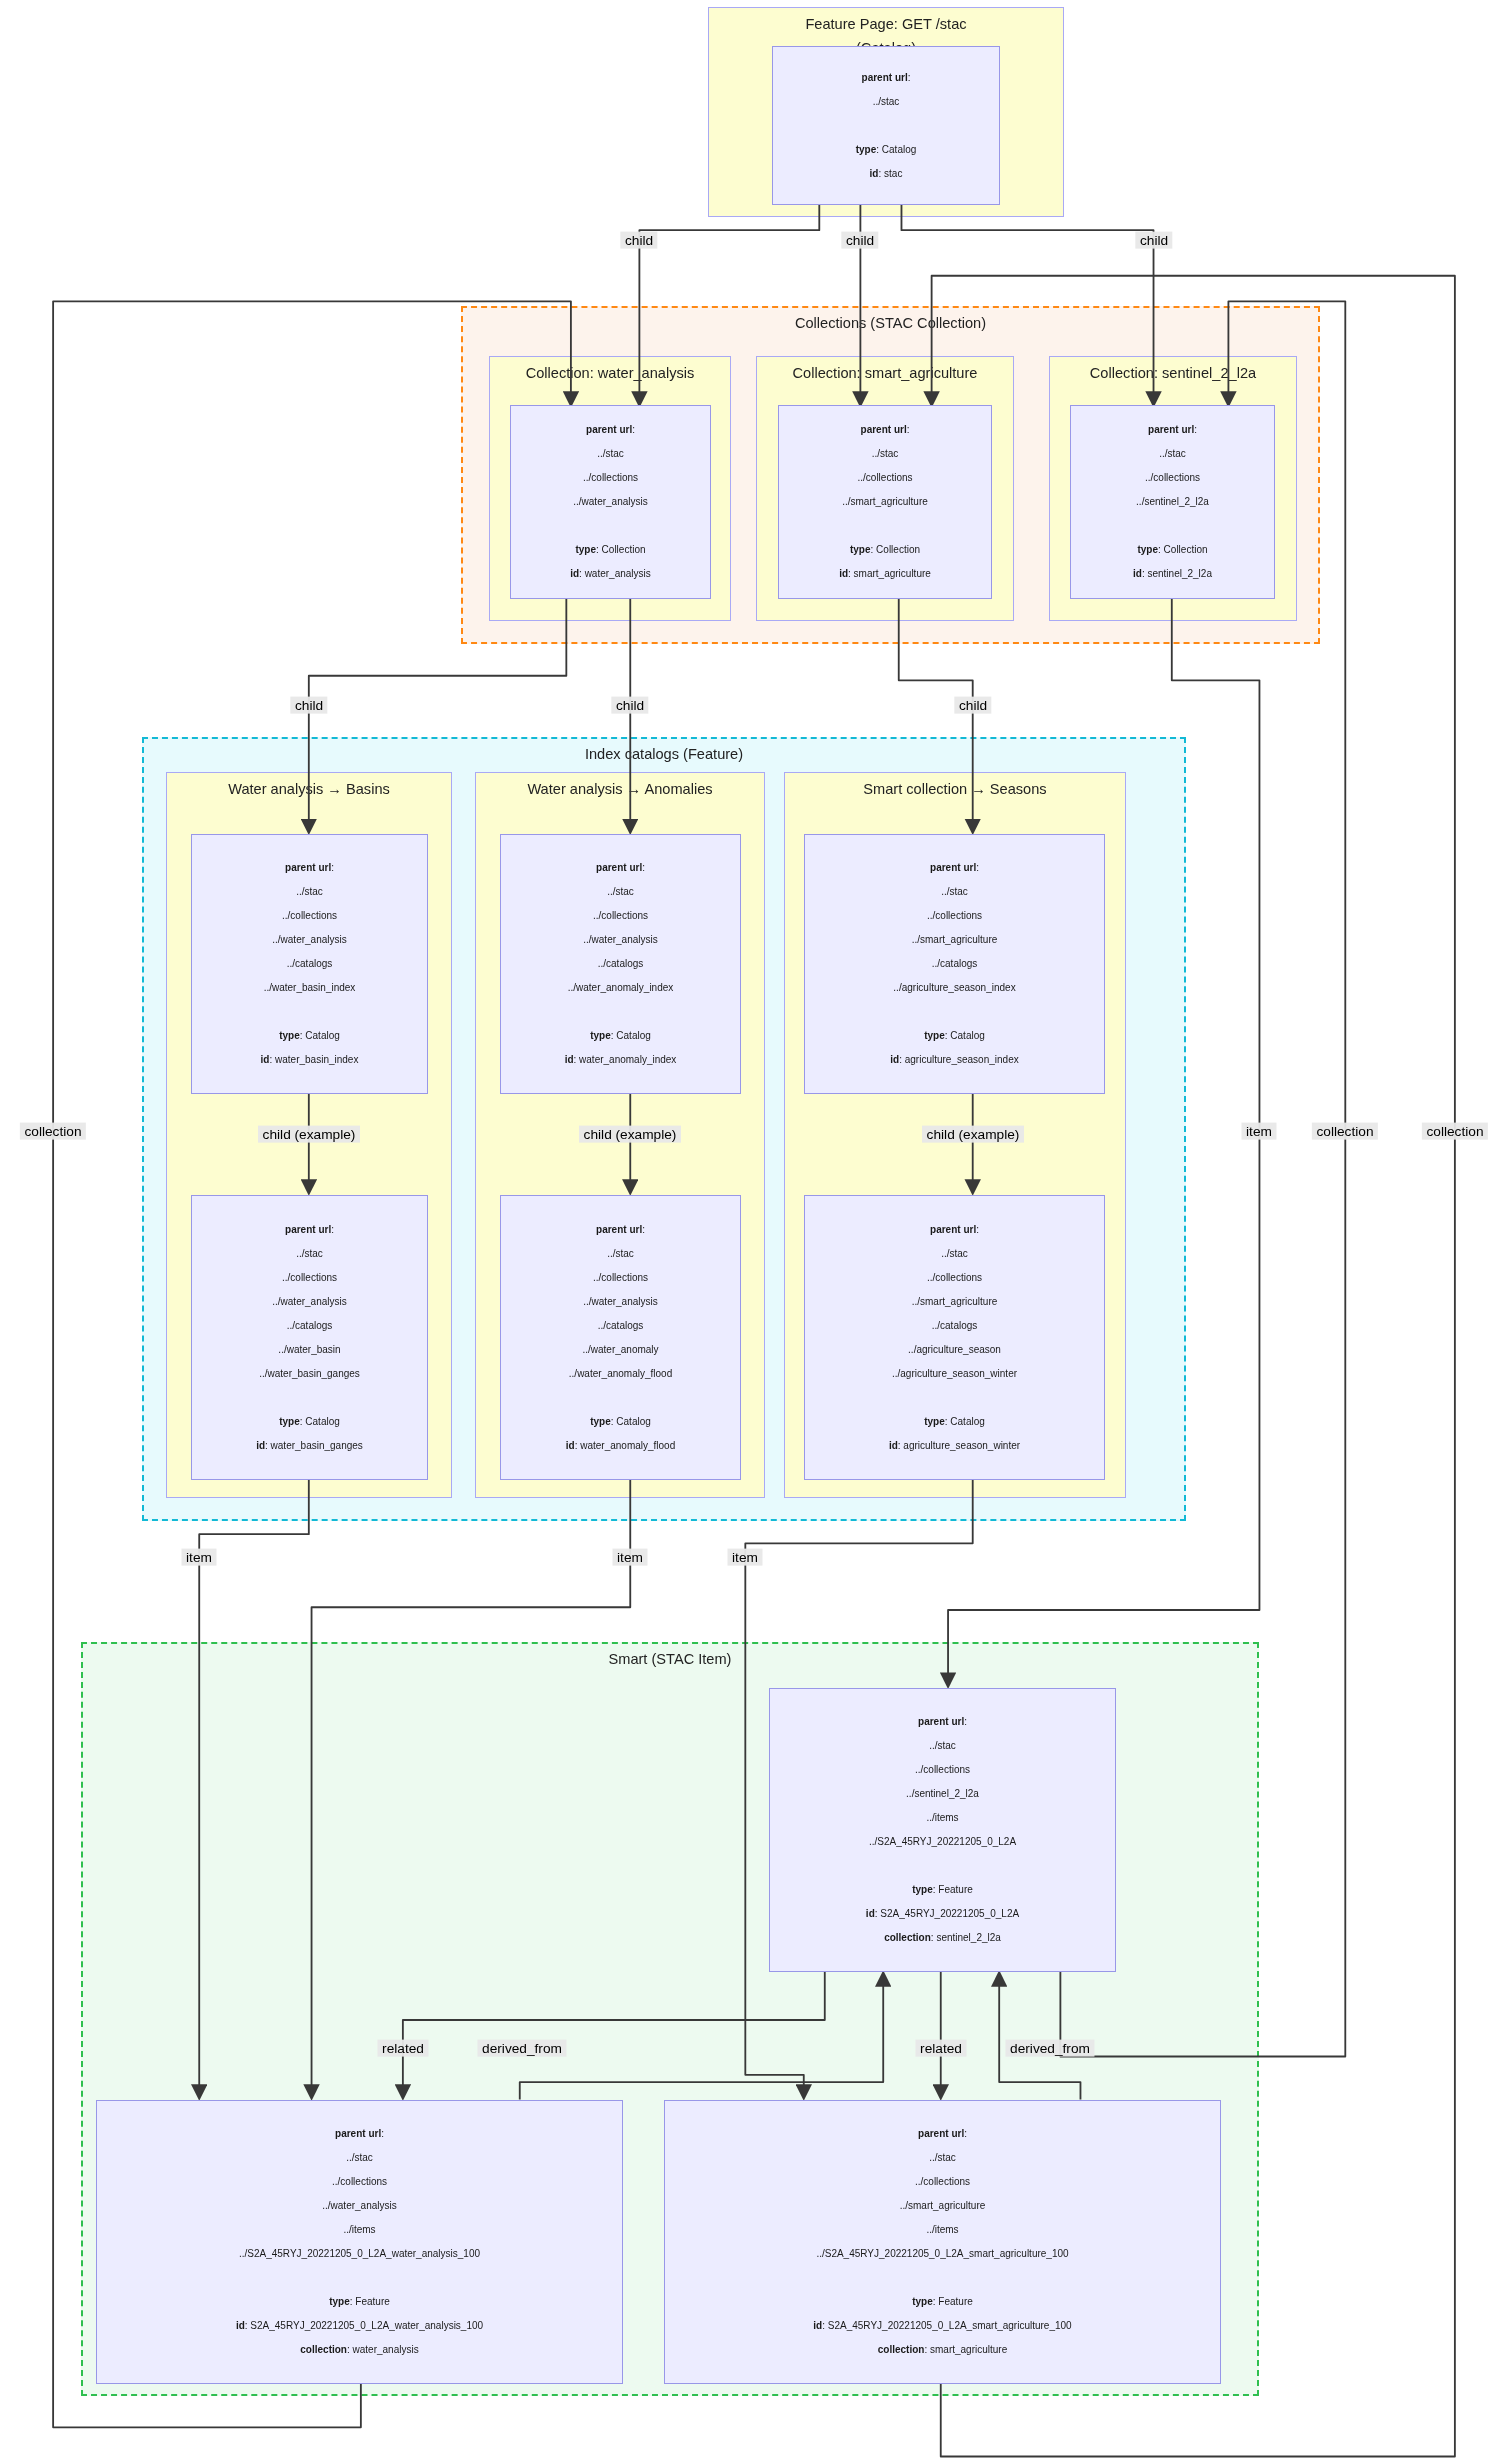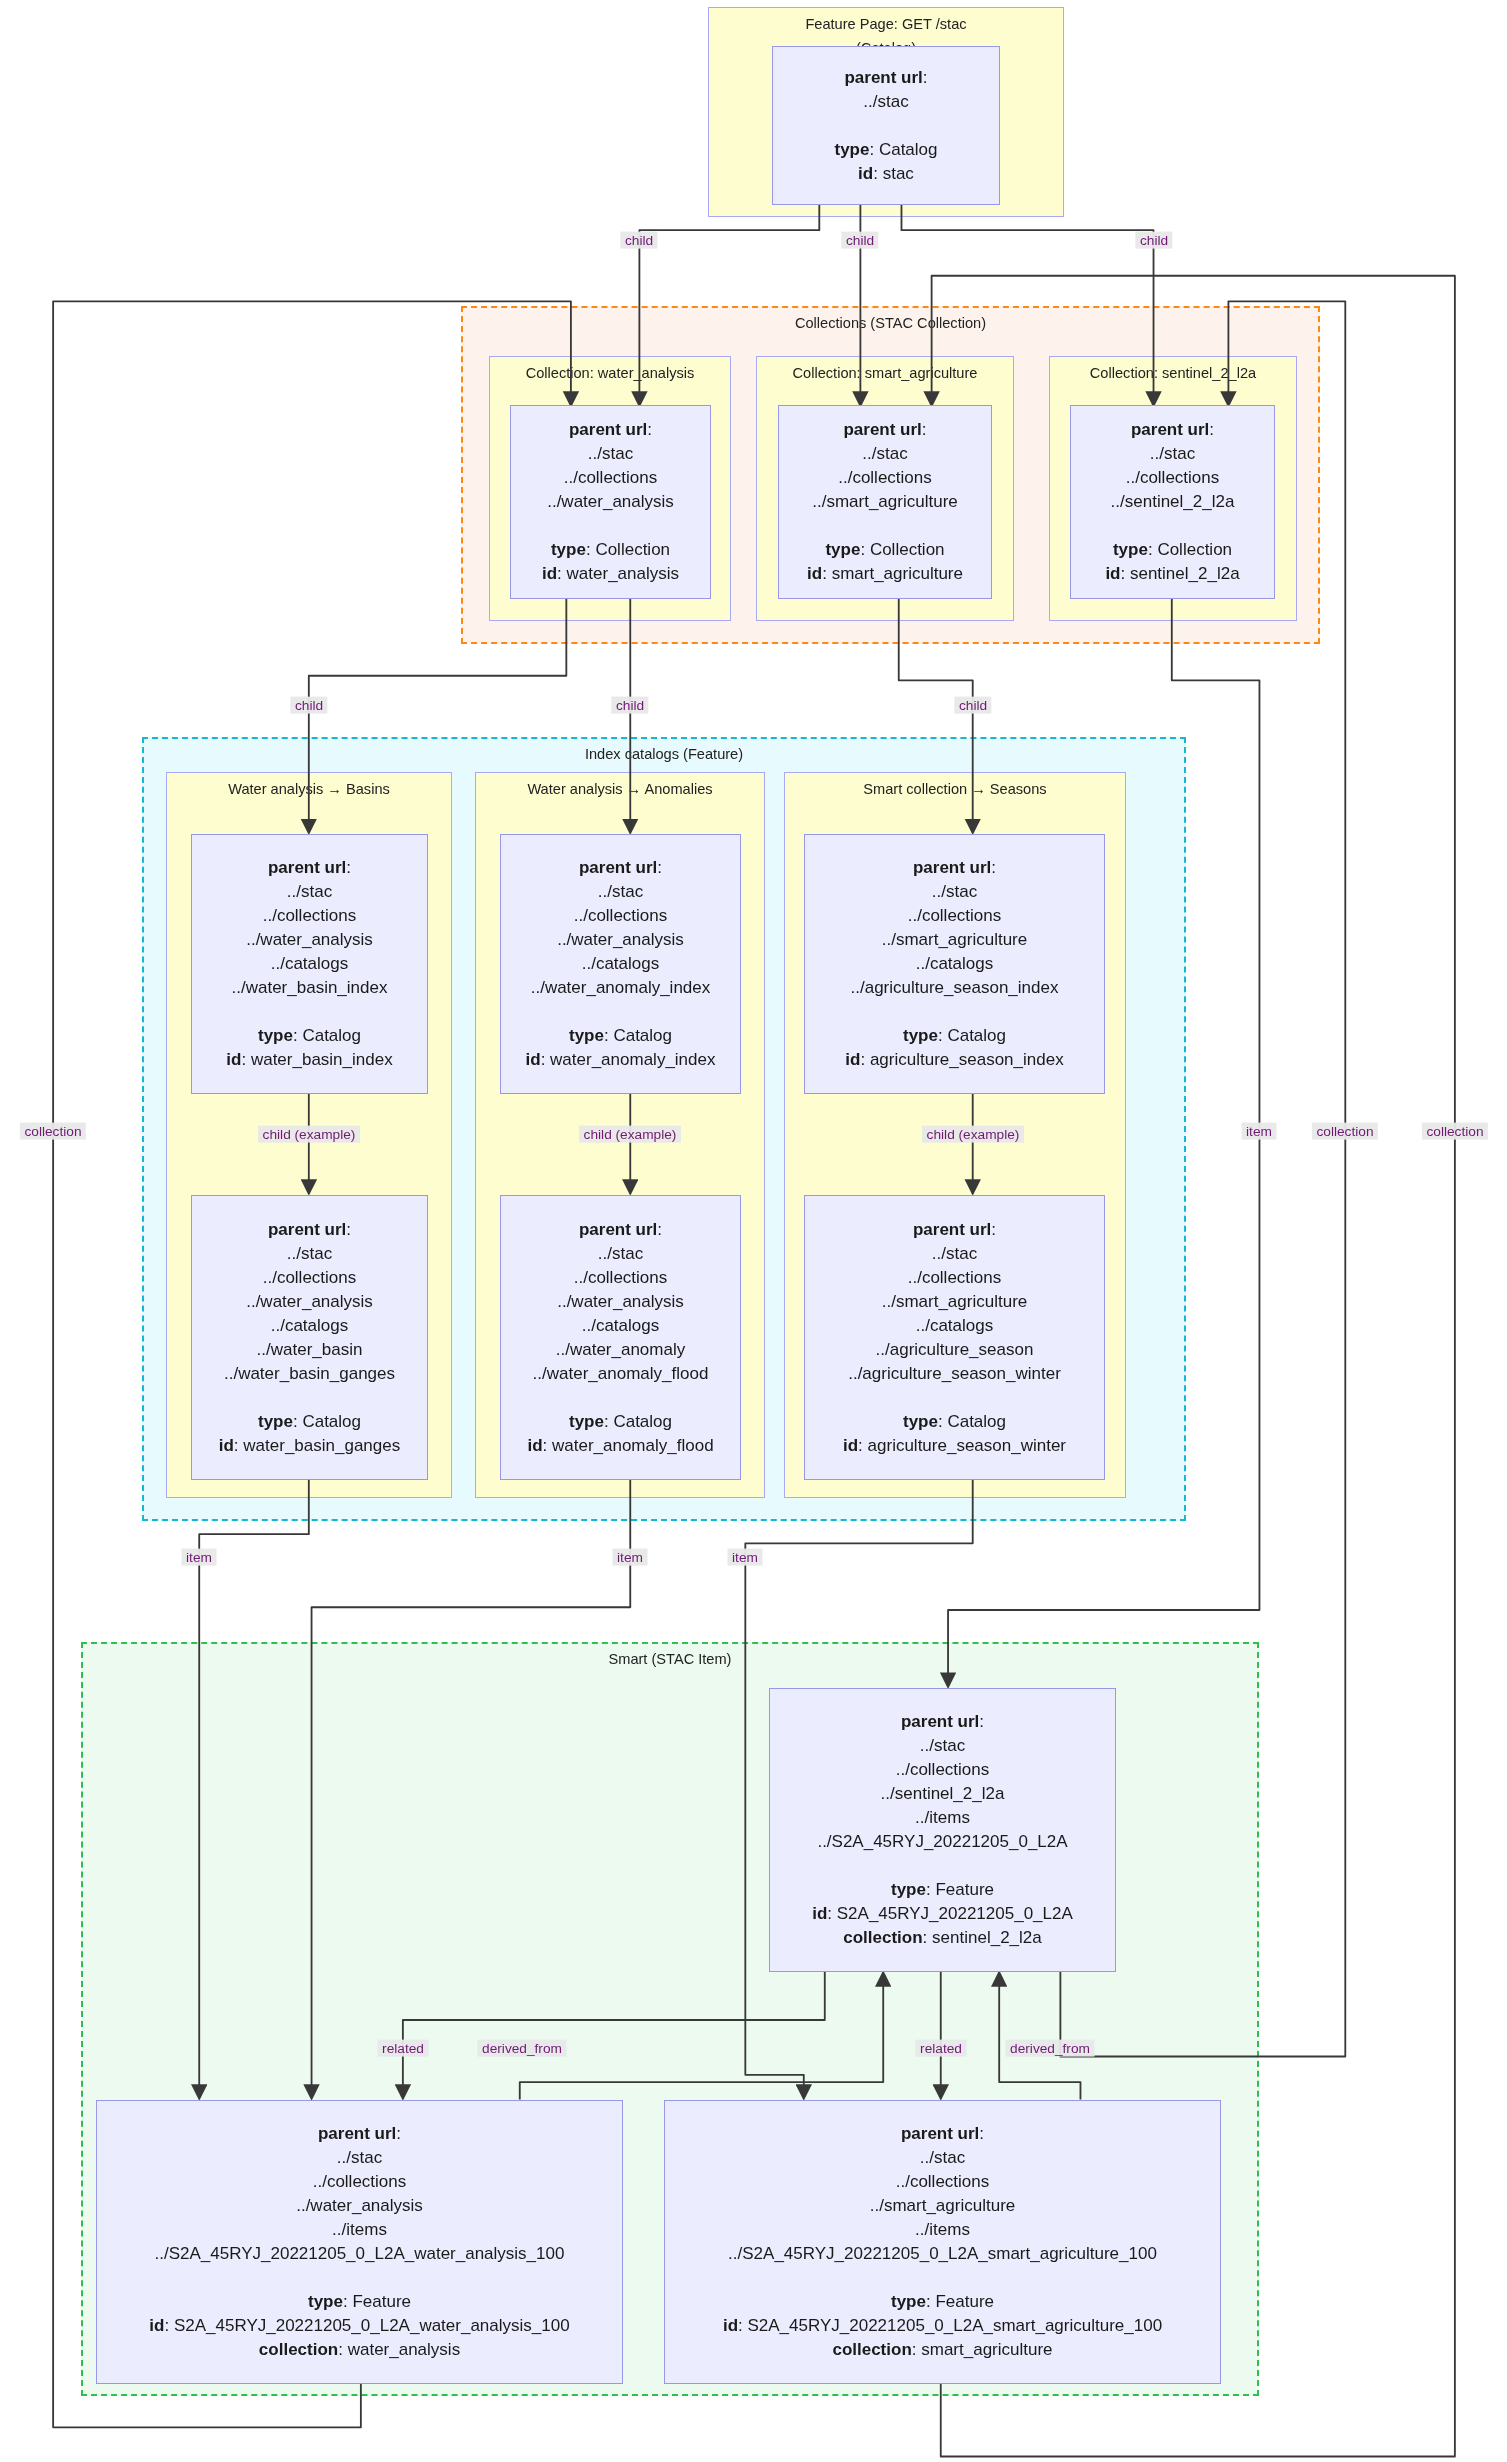--- a/index.html
+++ b/index.html
@@ -6,28 +6,28 @@
   .canvas{position:relative;width:1508px;height:2462px;background:#ffffff;
           font-family:"Liberation Sans", sans-serif;color:#1a1a1a;overflow:hidden;}
   .group{position:absolute;border:2.7px dashed;box-sizing:border-box;}
   .group.collections{border-color:#ff8812;background:#fdf3ec;}
   .group.index{border-color:#12b9d5;background:#e7fafd;}
   .group.items{border-color:#2fbf4f;background:#edfaf0;}
   .glabel{text-align:center;margin-top:7.3px;font-size:14.6px;color:#222;}
   .ybox{position:absolute;background:#fdfdd0;border:1.4px solid #a9a9f5;box-sizing:border-box;}
   .btitle{text-align:center;margin-top:8.2px;font-size:14.6px;color:#222;}
   .record{position:absolute;background:#ececff;border:1.4px solid #9897e8;box-sizing:border-box;
-          display:flex;flex-direction:column;justify-content:center;align-items:center;
-          text-align:center;font-size:17px;line-height:24px;padding:5.5px 3.7px;}
+          display:flex;flex-direction:column;justify-content:center;
+          text-align:center;font-size:10px;line-height:24px;padding:5.5px 3.7px;}
   .record .urls{white-space:pre-line;}
   .record .gap{height:24px;}
   .b{font-weight:bold;}
   .edges{position:absolute;left:0;top:0;}
   .elabel{position:absolute;transform:translate(-50%,-50%);background:rgba(232,232,232,0.95);
-          padding:0.9px 4.6px;font-size:13.7px;color:#701a75;white-space:nowrap;}
+          padding:0.9px 4.6px;font-size:13.7px;color:#000000;white-space:nowrap;}
 </style>
 </head>
 <body>
 
 <div class="canvas">
 
   <div class="group collections" style="left:461px;top:306px;width:859px;height:338px">
     <div class="glabel">Collections (STAC Collection)</div>
   </div>
 

